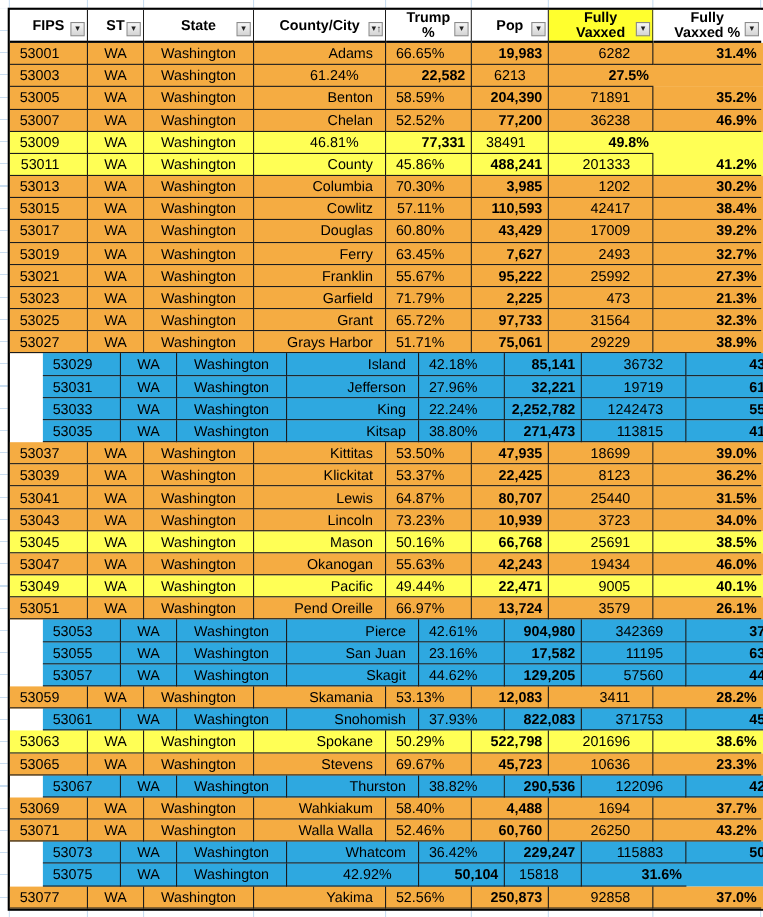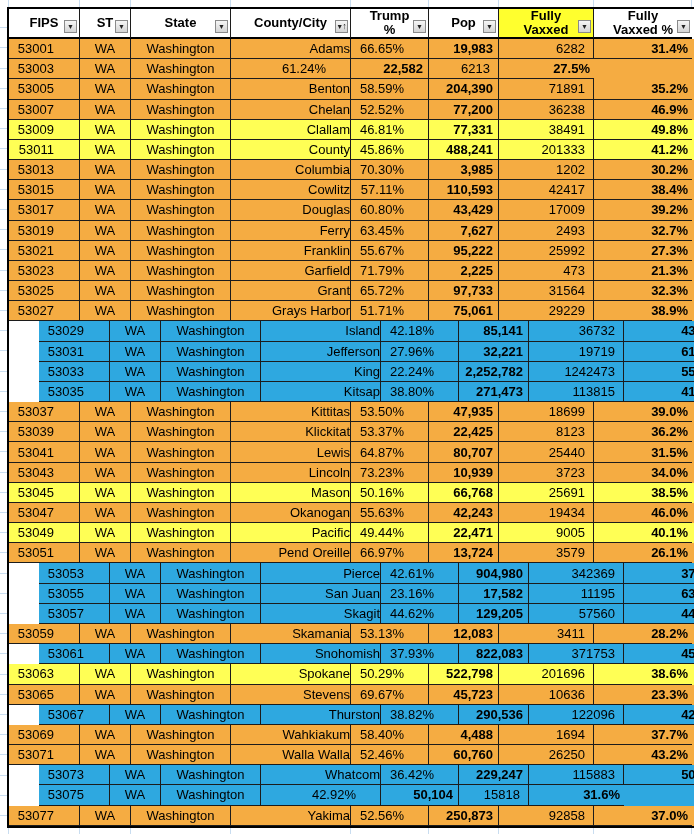--- a/index.html
+++ b/index.html
@@ -62,23 +62,23 @@
   .cell{
     border-right:1px solid var(--border);
     border-bottom:1px solid var(--border);
     display:flex;align-items:center;justify-content:flex-end;
     overflow:hidden;box-sizing:border-box;
     padding-right:5px;line-height:13px;
   }
   .cell:last-child{border-right:none;}
   .ctr{justify-content:center;padding-right:0;}
   .col-fips{padding-right:25px;}
-  .col-county{padding-right:0;}
+  .col-county{padding-right:11px;}
   .col-trump{padding-right:24px;}
-  .col-vax{padding-right:8px;}
+  .col-vax{padding-right:20px;}
   .col-vaxpct{padding-right:4px;}
   .bold{font-weight:bold;}
 </style>
 </head>
 <body>
 
 <div class="sheet-bg"></div>
 
 <div class="table">
   <div class="hrow">
@@ -159,21 +159,20 @@
     <div class="cell col-trump">52.52%</div>
     <div class="cell bold">77,200</div>
     <div class="cell col-vax">36238</div>
     <div class="cell col-vaxpct bold">46.9%</div>
   </div>
 
   <div class="row c-yellow">
     <div class="cell col-fips">53009</div>
     <div class="cell ctr">WA</div>
     <div class="cell ctr">Washington</div>
-    <div class="cell col-county">Clallam</div>
     <div class="cell col-trump">46.81%</div>
     <div class="cell bold">77,331</div>
     <div class="cell col-vax">38491</div>
     <div class="cell col-vaxpct bold">49.8%</div>
   </div>
 
   <div class="row c-yellow">
     <div class="cell col-fips">53011</div>
     <div class="cell ctr">WA</div>
     <div class="cell ctr">Washington</div>

